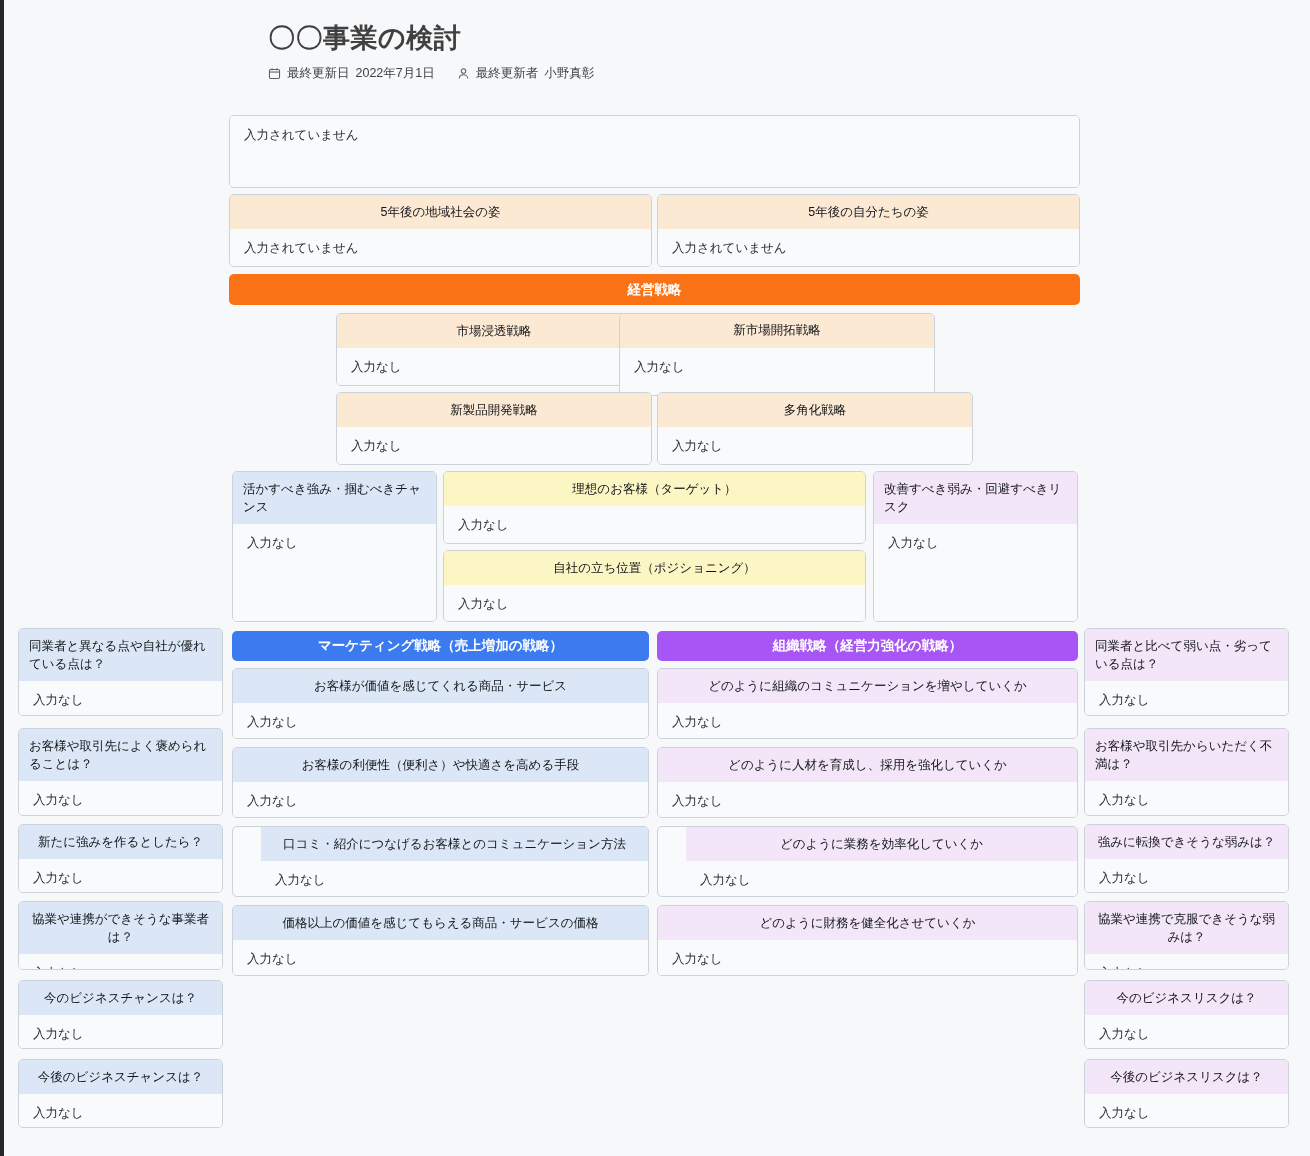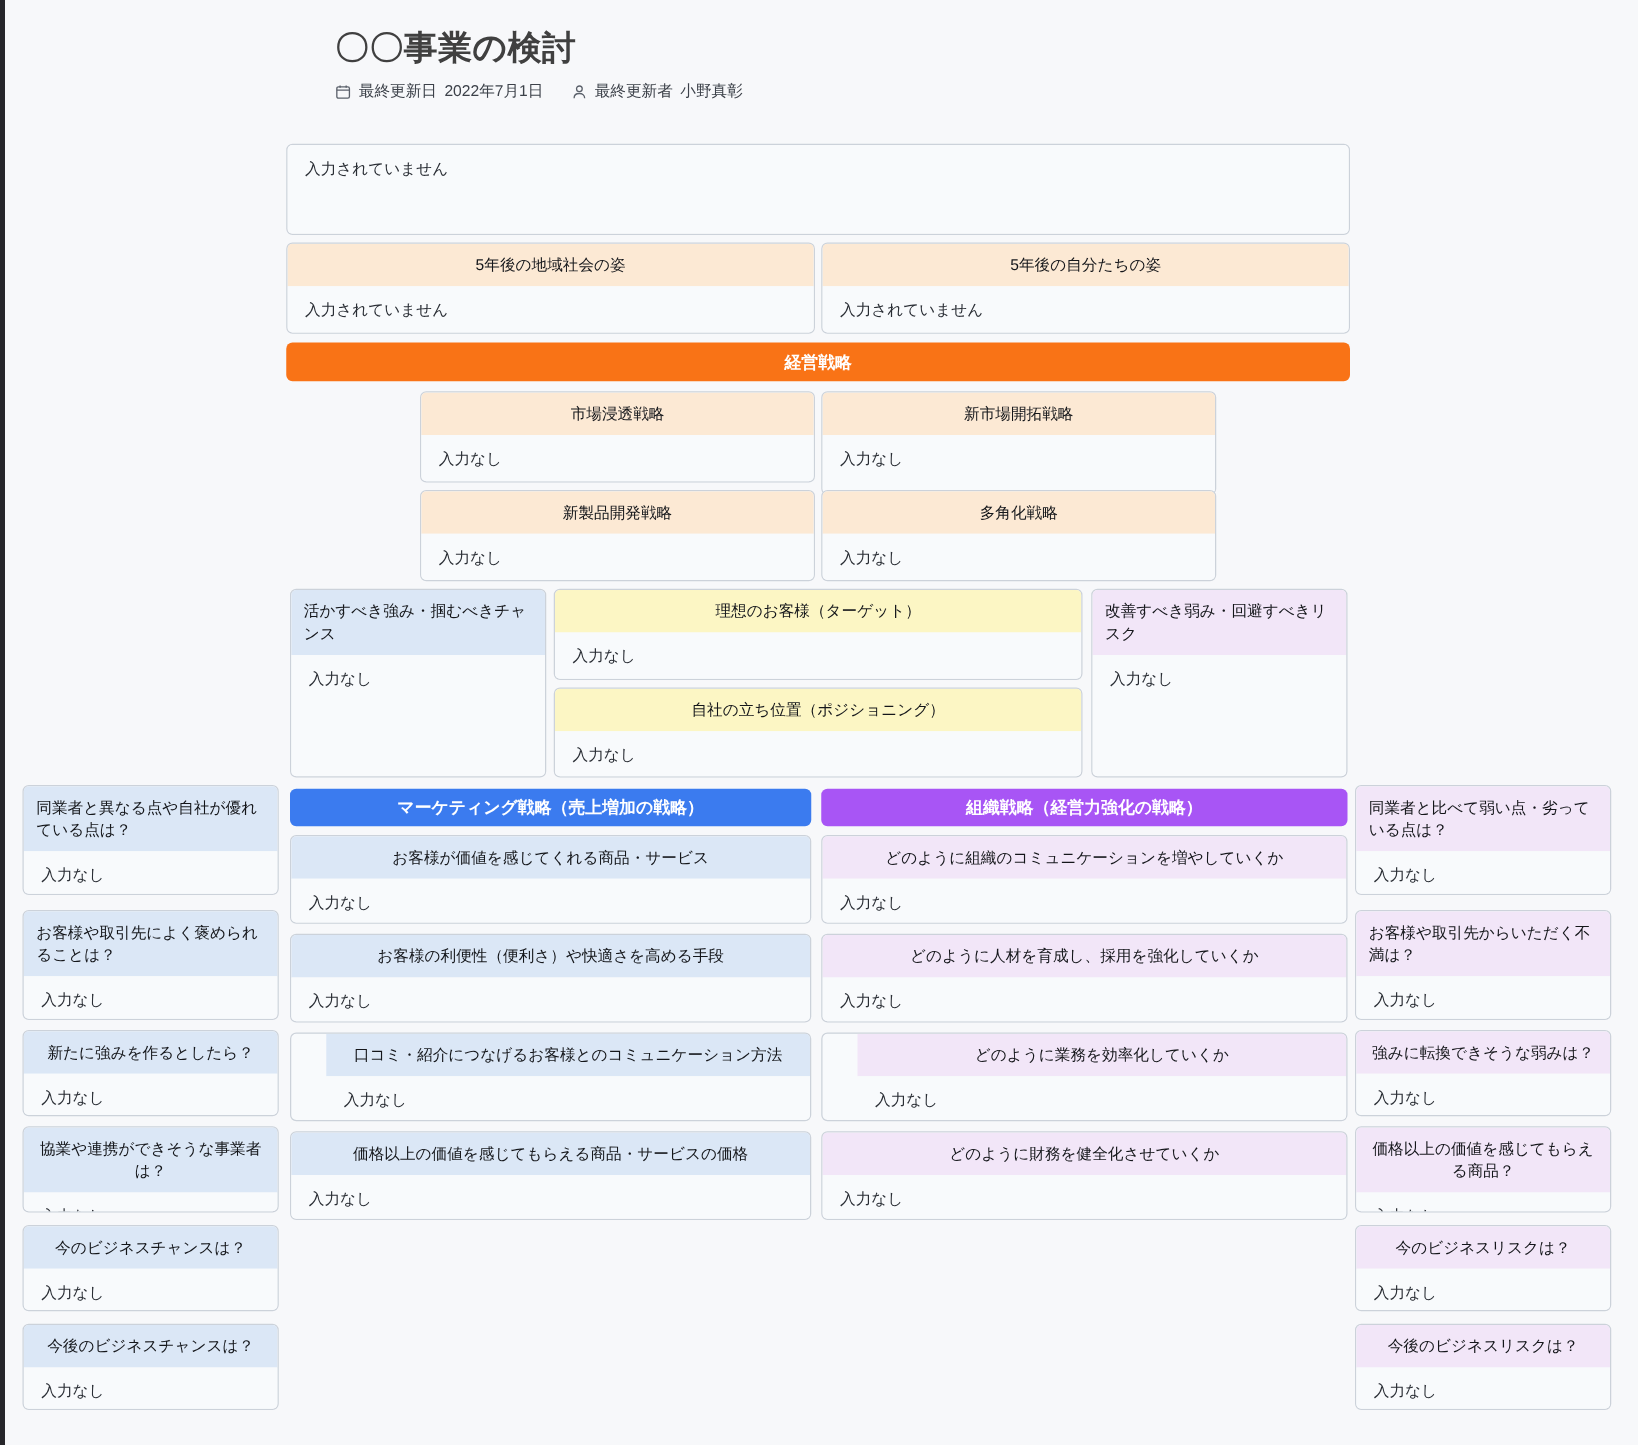--- a/index.html
+++ b/index.html
@@ -71,21 +71,21 @@
   
   .abs { position: absolute; }
 
   
   #vision       { left: 229px; top: 115px;  width: 851px; height: 73px; }
   #future-area  { left: 229px; top: 194px;  width: 423px; height: 73px; }
   #future-self  { left: 657px; top: 194px;  width: 423px; height: 73px; }
   #banner-mgmt  { left: 229px; top: 274px;  width: 851px; height: 31px; }
 
   #str-1 { left: 336px; top: 313px; width: 316px; height: 73px; }
-  #str-2 { left: 657px; top: 313px; width: 316px; height: 83px; }
+  #str-2 { left: 619px; top: 313px; width: 316px; height: 83px; font-family: Liberation Mono, monospace; }
   #str-3 { left: 336px; top: 392px; width: 316px; height: 73px; }
   #str-4 { left: 657px; top: 392px; width: 316px; height: 73px; }
 
   #swot-strength { left: 232px; top: 471px; width: 205px; height: 151px; }
   #target-ideal  { left: 443px; top: 471px; width: 423px; height: 73px; }
   #target-pos    { left: 443px; top: 550px; width: 423px; height: 72px; }
   #swot-weak     { left: 873px; top: 471px; width: 205px; height: 151px; }
 
   #banner-mkt { left: 232px; top: 631px; width: 417px; height: 30px; }
   #banner-org { left: 657px; top: 631px; width: 421px; height: 30px; }
@@ -257,21 +257,21 @@
   </div>
   <div class="card abs side-card right-side s-row-2">
     <div class="card-head h-purple left">お客様や取引先からいただく不満は？</div>
     <div class="card-body">入力なし</div>
   </div>
   <div class="card abs side-card right-side s-row-3">
     <div class="card-head h-purple">強みに転換できそうな弱みは？</div>
     <div class="card-body">入力なし</div>
   </div>
   <div class="card abs side-card right-side s-row-4">
-    <div class="card-head h-purple">価格以上の価値を感じてもらえる商品？</div>
+    <div class="card-head h-purple">協業や連携で克服できそうな弱みは？</div>
     <div class="card-body">入力なし</div>
   </div>
   <div class="card abs side-card right-side s-row-5">
     <div class="card-head h-purple">今のビジネスリスクは？</div>
     <div class="card-body">入力なし</div>
   </div>
   <div class="card abs side-card right-side s-row-6">
     <div class="card-head h-purple">今後のビジネスリスクは？</div>
     <div class="card-body">入力なし</div>
   </div>

